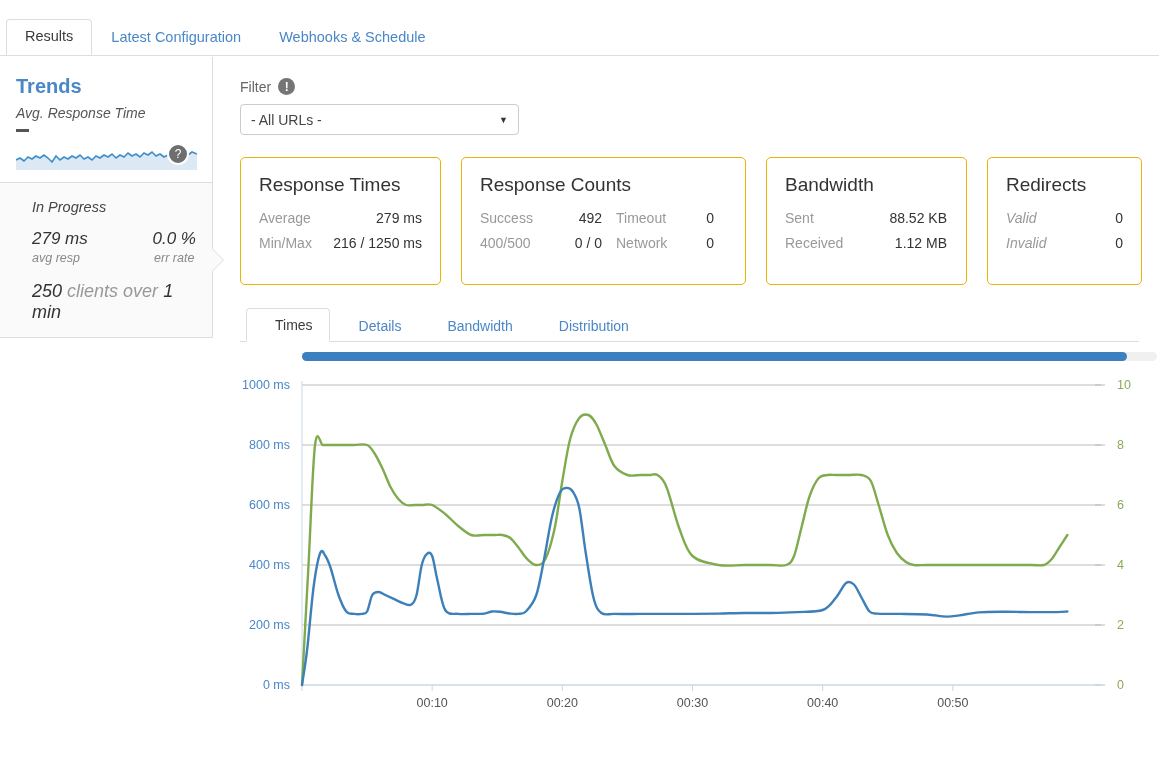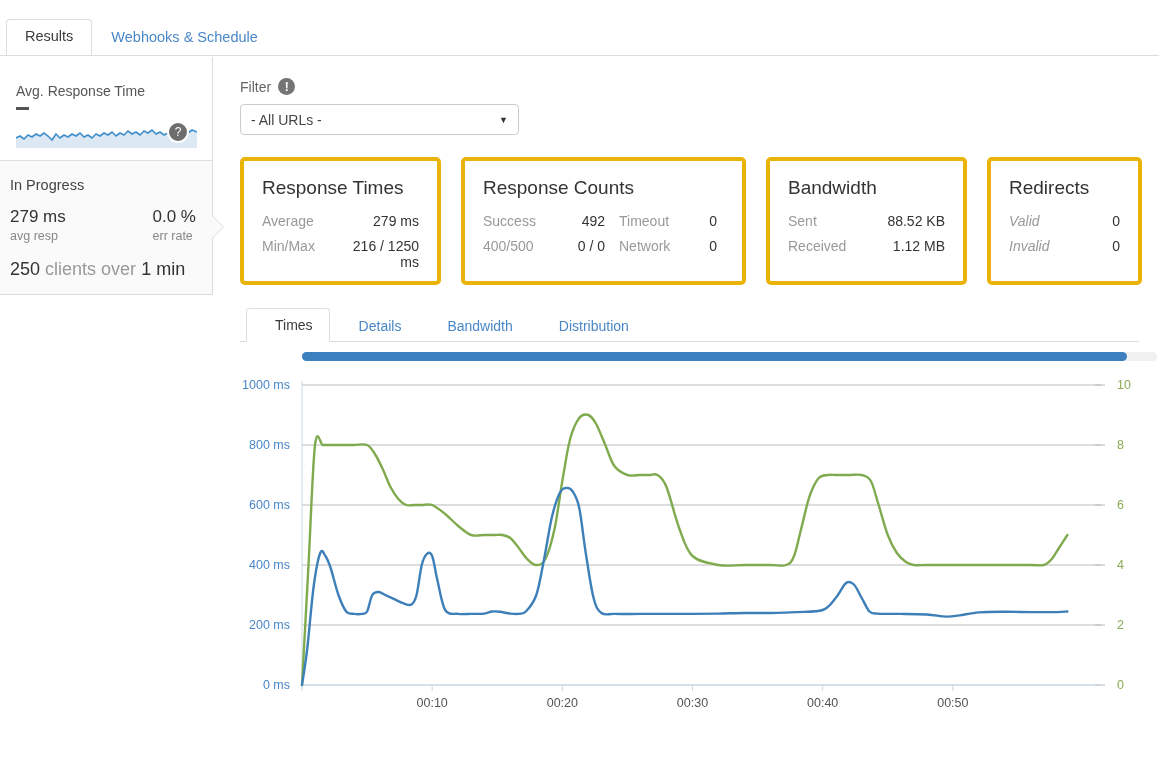--- a/index.html
+++ b/index.html
@@ -39,44 +39,44 @@
   .tab.active {
     color: #3b3b3b; background: #fff;
     border: 1px solid #ddd; border-bottom: 1px solid #fff;
     border-radius: 4px 4px 0 0;
   }
 
   
   .left-col { position: absolute; left: 0; top: 57px; width: 213px; }
   .trends-head { padding: 18px 16px 0 16px; }
   .trends-title { color: #4a87c7; font-size: 20px; font-weight: bold; line-height: 1.1; }
-  .trends-sub { color: #555; font-size: 14px; margin-top: 8px; }
+  .trends-sub { color: #555; font-size: 14px; margin-top: 8px; font-style: italic; }
   .spark-wrap { position: relative; margin: 8px 16px 12px 16px; }
   .spark-dash { width: 13px; height: 3px; background: #555; margin-bottom: 8px; }
   .spark-box { position: relative; width: 181px; height: 30px; }
   .spark-box svg { display: block; }
   .spark-q {
     position: absolute; right: 8px; top: 3px;
     width: 22px; height: 22px; border-radius: 50%;
     background: #6e6e6e; color: #fff; font-size: 12px;
     display: flex; align-items: center; justify-content: center;
     border: 2px solid #fff;
   }
   .divider-v { position: absolute; left: 212px; top: 57px; width: 1px; height: 160px; background: #ddd; }
 
   .progress-card {
     position: relative;
     border-top: 1px solid #ddd; border-bottom: 1px solid #ddd; border-right: 1px solid #ddd;
-    background: #fafafa; padding: 16px 16px 14px 10px; width: 213px;
+    background: #fafafa; padding: 16px 16px 14px 32px; width: 213px; font-style: italic;
   }
   .progress-card .status { font-size: 14.5px; color: #444; margin-bottom: 14px; }
   .pc-row { display: flex; justify-content: space-between; align-items: flex-start; }
   .pc-big { font-size: 17px; color: #333; line-height: 1.15; }
   .pc-small { font-size: 12.5px; color: #888; margin-top: 2px; }
-  .pc-right { text-align: left; }
+  .pc-right { text-align: center; }
   .pc-clients { margin-top: 16px; font-size: 18px; color: #999; }
   .pc-clients b { color: #333; font-weight: normal; }
   .pointer {
     position: absolute; right: -11px; top: 50%; margin-top: -11px;
     width: 0; height: 0;
     border-top: 11px solid transparent; border-bottom: 11px solid transparent;
     border-left: 11px solid #fafafa;
     filter: drop-shadow(1px 0 0 #ddd);
   }
 
@@ -93,21 +93,21 @@
     margin-top: 9px; width: 279px; height: 31px;
     border: 1px solid #ccc; border-radius: 4px; background: #fff;
     display: flex; align-items: center; justify-content: space-between;
     padding: 0 10px; font-size: 14px; color: #444; cursor: pointer;
   }
   .caret { font-size: 9px; color: #333; }
 
   
   .cards { display: flex; gap: 20px; margin-top: 22px; }
   .card {
-    border: 4px solid #eab308; border-radius: 5px; background: #fff;
+    border: 1px solid #eab308; border-radius: 5px; background: #fff;
     padding: 16px 18px 18px 18px; height: 128px;
   }
   .card.c1 { width: 201px; }
   .card.c2 { width: 285px; }
   .card.c3 { width: 201px; }
   .card.c4 { width: 155px; }
   .card h3 { margin: 0 0 14px 0; font-size: 19px; font-weight: normal; color: #333; }
   .kv { display: flex; align-items: baseline; margin-bottom: 9px; font-size: 14px; }
   .kv .k { color: #999; }
   .kv .v { color: #333; text-align: right; }
@@ -157,28 +157,30 @@
 </style>
 </head>
 <body>
 
 <div class="page">
 
 
   <div class="tabstrip">
     <div class="tabs">
       <div class="tab active"><span>Results</span></div>
+      <div class="tab"><span>Latest Configuration</span></div>
       <div class="tab"><span>Webhooks &amp; Schedule</span></div>
     </div>
   </div>
 
   <div class="divider-v"></div>
 
   <div class="left-col">
     <div class="trends-head">
+      <div class="trends-title">Trends</div>
       <div class="trends-sub">Avg. Response Time</div>
     </div>
     <div class="spark-wrap">
       <div class="spark-dash"></div>
       <div class="spark-box">
         <svg width="181" height="30" viewBox="0 0 181 30">
           <path d="M0,20 L4,18 L8,21 L12,17 L16,19 L20,16 L24,18 L28,15 L32,18 L36,22 L40,16 L44,20 L48,17 L52,19 L56,16 L60,18 L64,15 L68,19 L72,17 L76,20 L80,16 L84,18 L88,15 L92,17 L96,14 L100,18 L104,15 L108,17 L112,13 L116,16 L120,14 L124,17 L128,13 L132,15 L136,12 L140,16 L144,14 L148,17 L152,15 L156,18 L160,14 L164,16 L168,13 L172,15 L176,12 L181,14 L181,30 L0,30 Z" fill="#dce8f3" stroke="none"></path>
           <path d="M0,20 L4,18 L8,21 L12,17 L16,19 L20,16 L24,18 L28,15 L32,18 L36,22 L40,16 L44,20 L48,17 L52,19 L56,16 L60,18 L64,15 L68,19 L72,17 L76,20 L80,16 L84,18 L88,15 L92,17 L96,14 L100,18 L104,15 L108,17 L112,13 L116,16 L120,14 L124,17 L128,13 L132,15 L136,12 L140,16 L144,14 L148,17 L152,15 L156,18 L160,14 L164,16 L168,13 L172,15 L176,12 L181,14" fill="none" stroke="#3d8ec9" stroke-width="1.6"></path>
         </svg>
         <div class="spark-q">?</div>

